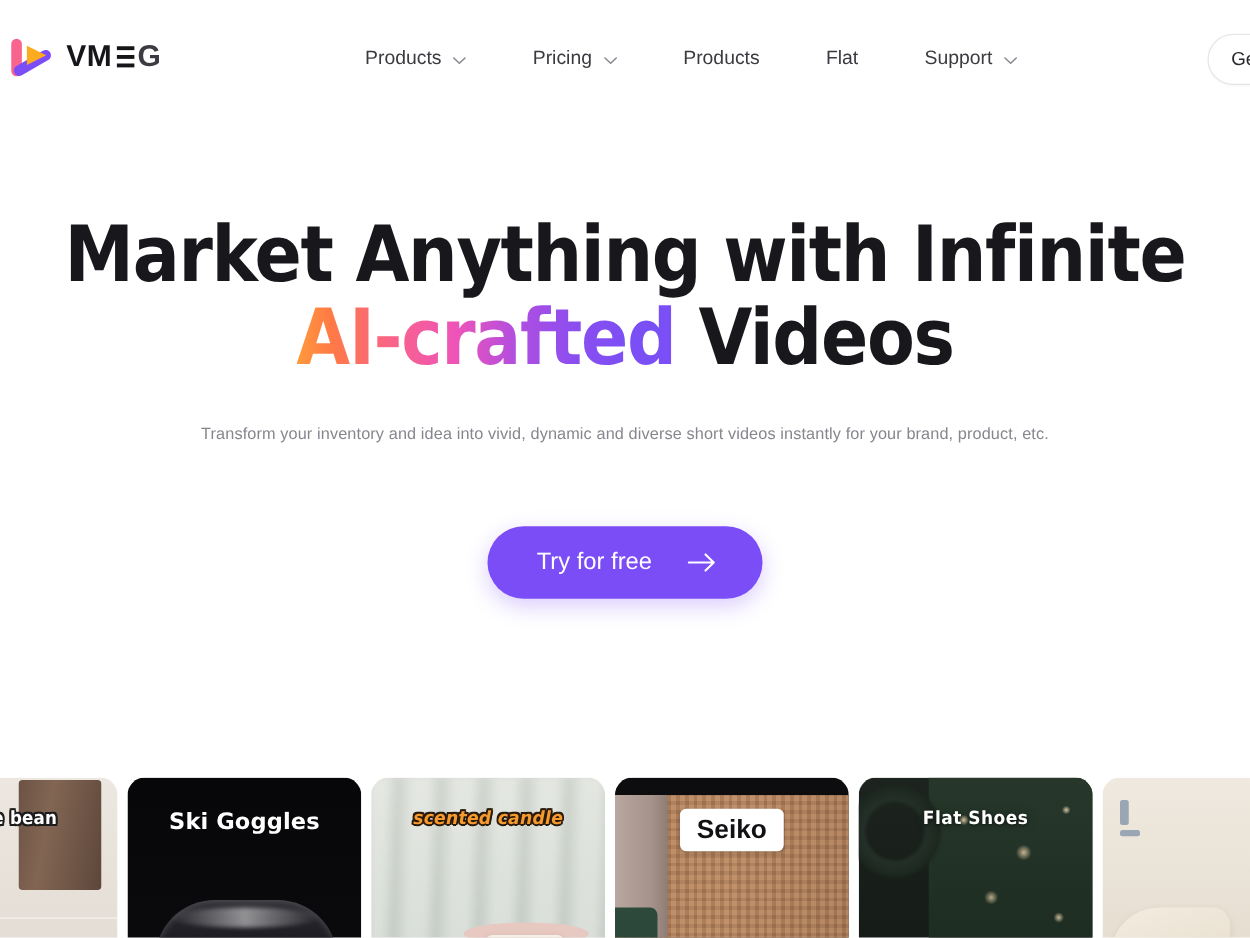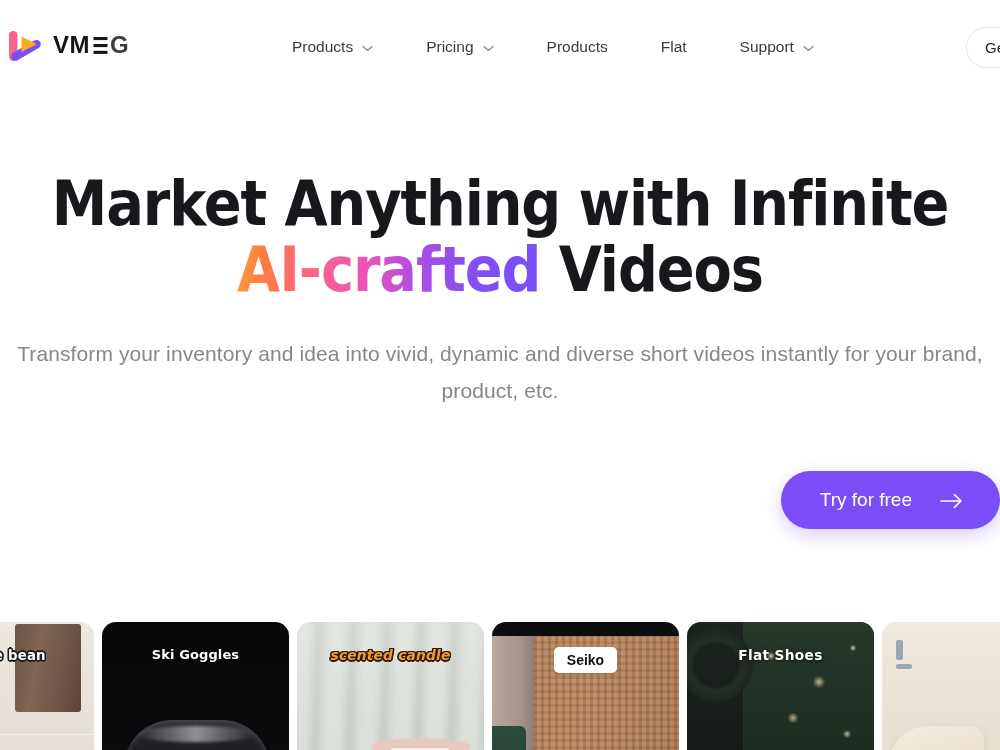--- a/index.html
+++ b/index.html
@@ -114,29 +114,29 @@
       #8a4ef0 74%,
       #7b4ff5 88%,
       #7a4ff7 100%);
     -webkit-background-clip:text;
     background-clip:text;
     color:transparent;
     -webkit-text-fill-color:transparent;
   }
   .subhead {
     margin-top:34px;
-    font-size:21px;
+    font-size:13px;
     line-height:1.72;
     color:#86868e;
     letter-spacing:0.1px;
   }
   .cta-wrap {
     margin-top:62px;
     display:flex;
-    justify-content:flex-end;
+    justify-content:center;
   }
   .cta {
     display:flex;
     align-items:center;
     gap:28px;
     background:#7b4df7;
     color:#ffffff;
     border:none;
     border-radius:29px;
     height:58px;
@@ -185,42 +185,42 @@
     transform:scaleX(0.92);
     text-shadow:
       -1.4px -1.4px 0 #1c1c1c, 1.4px -1.4px 0 #1c1c1c,
       -1.4px  1.4px 0 #1c1c1c, 1.4px  1.4px 0 #1c1c1c,
        0 -1.6px 0 #1c1c1c, 0 1.6px 0 #1c1c1c,
       -1.6px 0 0 #1c1c1c, 1.6px 0 0 #1c1c1c;
   }
   .lbl-plain {
     color:#ffffff;
     font-family:"DejaVu Sans", sans-serif;
-    font-size:13px;
+    font-size:18px;
     letter-spacing:0.1px;
   }
   .lbl-orange {
     color:#f79a2e;
     font-style:italic;
     font-family:"DejaVu Sans", sans-serif;
     letter-spacing:0.2px;
     transform:scaleX(0.95);
     text-shadow:
       -1.3px -1.3px 0 #2a1a0c, 1.3px -1.3px 0 #2a1a0c,
       -1.3px  1.3px 0 #2a1a0c, 1.3px  1.3px 0 #2a1a0c,
        0 -1.5px 0 #2a1a0c, 0 1.5px 0 #2a1a0c,
       -1.5px 0 0 #2a1a0c, 1.5px 0 0 #2a1a0c;
   }
   .lbl-badge {
     display:inline-block;
     background:#ffffff;
     color:#111114;
     border-radius:5px;
     padding:5px 13px;
-    font-size:14px;
+    font-size:21px;
     font-weight:bold;
     font-family:"Liberation Sans", sans-serif;
     box-shadow:0 1px 3px rgba(0,0,0,0.22);
   }
   .lbl-shadow {
     color:#ffffff;
     font-family:"DejaVu Sans", sans-serif;
     letter-spacing:0.4px;
     transform:scaleX(0.94);
     text-shadow:0 1px 3px rgba(0,0,0,0.55), 0 0 8px rgba(0,0,0,0.35);

